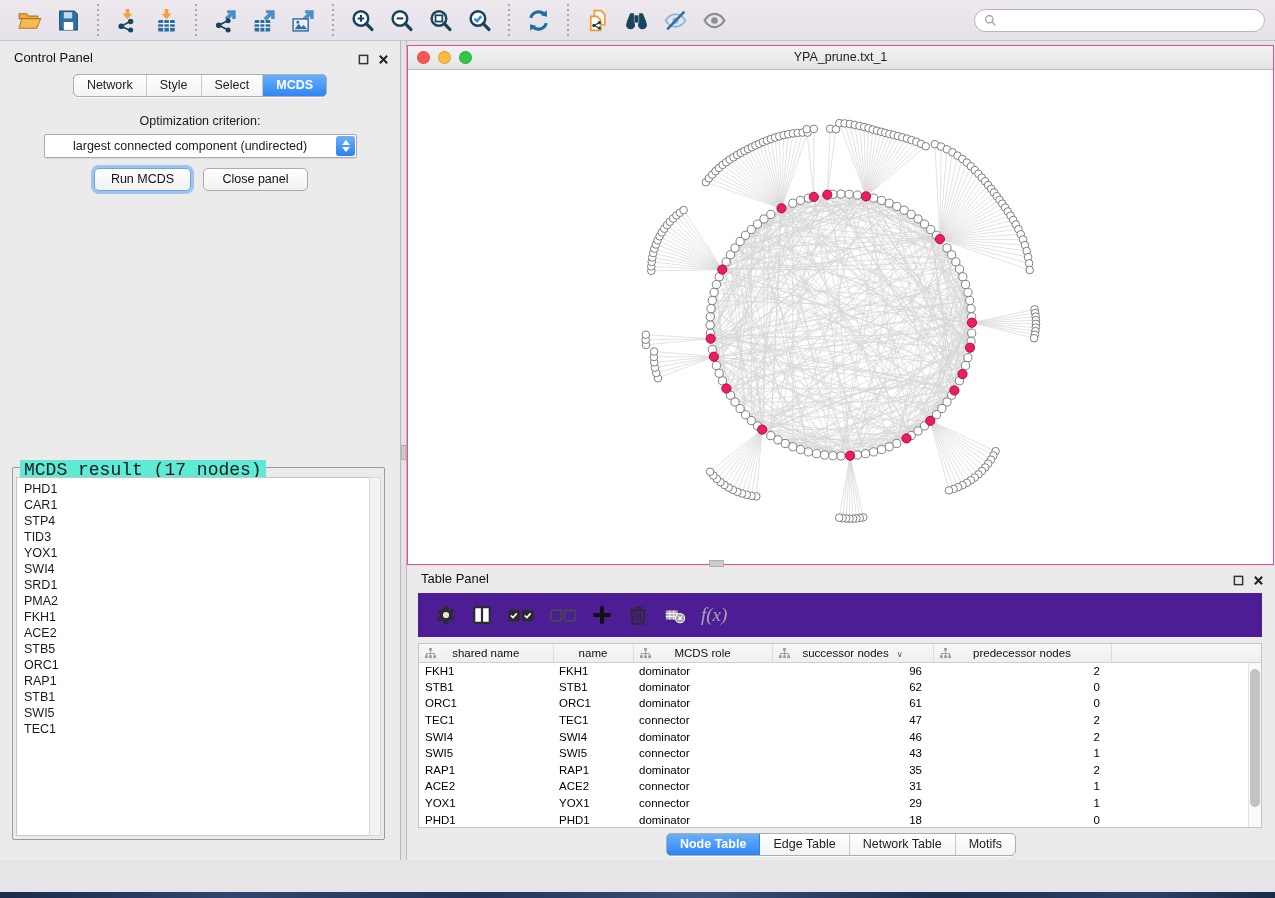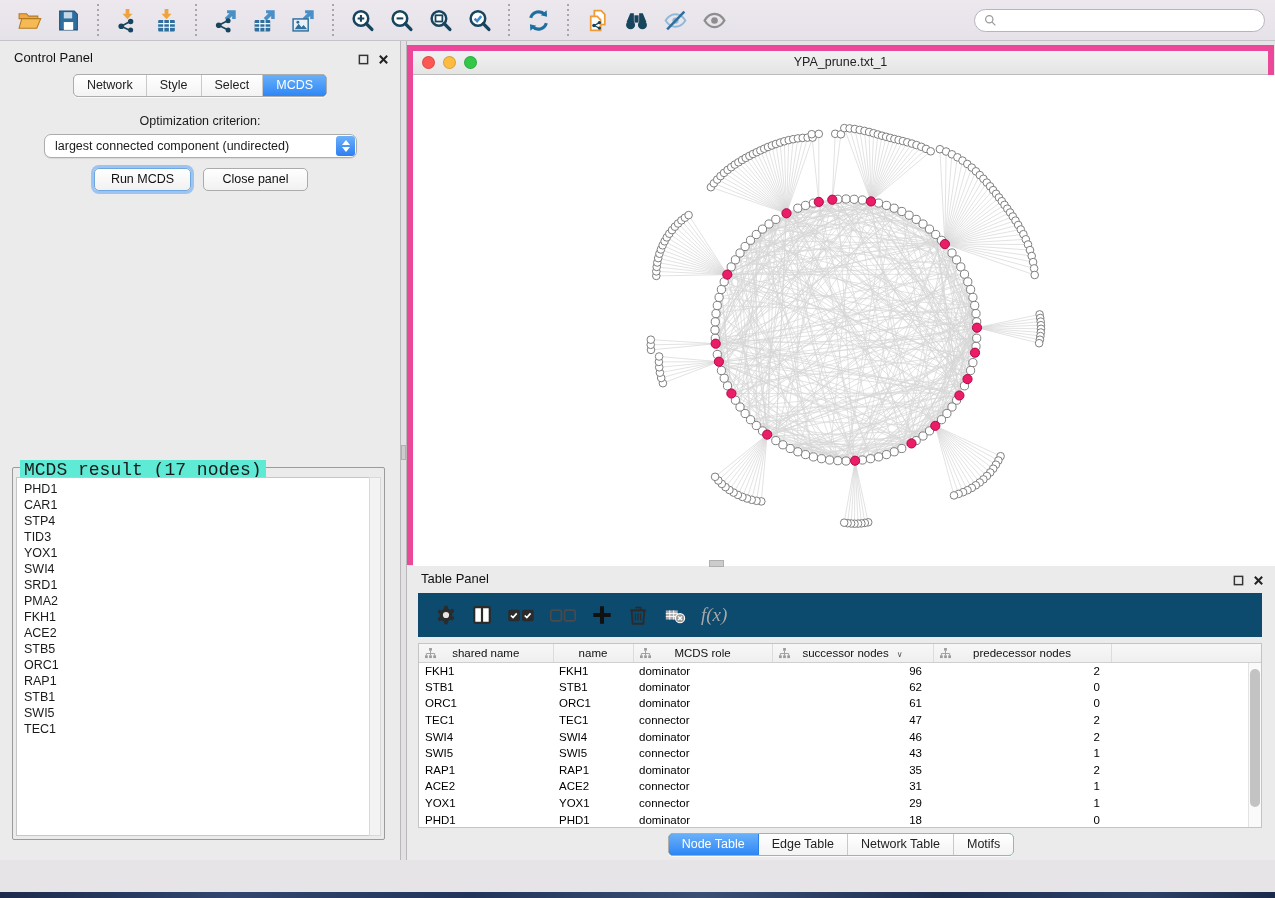--- a/index.html
+++ b/index.html
@@ -28,26 +28,26 @@
   .cpanel { position:absolute; left:0; top:41px; width:400px; height:819px; background:#ebebeb; }
   .panel-title { position:absolute; left:14px; top:9px; font-size:13px; color:#111; }
   .winbtns { position:absolute; right:11px; top:10px; display:flex; gap:9px; align-items:center; }
   .winbtns .wb { width:11px; height:11px; display:block; }
   .seg { display:inline-flex; border:1px solid #adadad; border-radius:5px; overflow:hidden;
          background:#0f766e; box-shadow:0 1px 0 rgba(255,255,255,.7);justify-content:flex-end; }
   .seg .tab { padding:3px 13px 4px; font-size:12.5px; border-right:1px solid #c9c9c9;
               color:#222; white-space:nowrap; background:linear-gradient(#ffffff,#f3f3f3); }
   .seg .tab:last-child { border-right:none; }
   .seg .tab.active { background:linear-gradient(#69b0f9,#2e86f6); color:#fff;
-                     border-color:#2e7fe8; }
+                     border-color:#2e7fe8;font-weight:bold; }
   .ctabs { position:absolute; top:33px; left:0; width:100%; text-align:center; }
   .opt-label { position:absolute; top:73px; width:100%; text-align:center; font-size:12.5px; }
   .dropdown { position:absolute; top:93px; left:44px; width:313px; height:24px; background:#fff;
-              border:1px solid #acacac; border-radius:7px; font-size:12.5px;
-              display:flex; align-items:center; padding-left:10px;
+              border:1px solid #acacac; border-radius:2px; font-size:12.5px;
+              display:flex; align-items:center; padding-left:28px;
               box-shadow:0 1px 1px rgba(0,0,0,.08); }
   .dd-stepper { position:absolute; right:1px; top:1px; bottom:1px; width:19px; border-radius:3px;
                 background:linear-gradient(#6cb1fa,#2d7ff3); display:flex; flex-direction:column;
                 align-items:center; justify-content:center; gap:2px; }
   .dd-stepper .up { width:0; height:0; border-left:4px solid transparent;
                     border-right:4px solid transparent; border-bottom:5px solid #fff; }
   .dd-stepper .down { width:0; height:0; border-left:4px solid transparent;
                       border-right:4px solid transparent; border-top:5px solid #fff; }
   .btnrow { position:absolute; top:127px; left:0; width:100%; }
   .pbtn { position:absolute; height:23px; background:linear-gradient(#ffffff,#f1f1f1);
@@ -69,32 +69,32 @@
   
   .vsplit { position:absolute; left:400px; top:41px; width:7px; height:819px; background:#e3e1e3;
             border-left:1px solid #b9b7b9; border-right:1px solid #b9b7b9; }
   .vsplit .grip { position:absolute; left:0; right:0; top:404px; height:15px; background:#cccccc;
                   border:1px solid #b0b0b0; }
   .hgrip { position:absolute; left:709px; top:560px; width:15px; height:7px; background:#cccccc;
            border:1px solid #b0b0b0; z-index:5; }
 
   
   .netwin { position:absolute; left:407px; top:45px; width:867px; height:520px;
-            background:#fff; border:6px solid #ec4899; }
+            background:#fff; border:1px solid #ec4899; }
   .nethead { position:relative; height:24px; background:linear-gradient(#f2f2f2,#e4e4e4);
              border-bottom:1px solid #bdbdbd; }
   .lights { position:absolute; left:9px; top:5px; display:flex; gap:8px; }
   .light { width:13px; height:13px; border-radius:50%; border:1px solid rgba(0,0,0,.15); }
   .net-title { text-align:center; font-size:12.5px; line-height:23px; color:#222; }
   .netcanvas { position:absolute; left:0; top:24px; width:865px; height:494px; background:#fff; }
   .netcanvas svg { width:100%; height:100%; display:block; }
 
   
   .tpanel { position:absolute; left:407px; top:566px; width:868px; height:294px; background:#ebebeb; }
-  .ttoolbar { position:absolute; left:11px; right:13px; top:27px; height:44px; background:#0c4a6e;
+  .ttoolbar { position:absolute; left:11px; right:13px; top:27px; height:44px; background:#4c1d95;
               display:flex; align-items:center; padding-left:17px; gap:14px; }
   .ttool { display:flex; align-items:center; justify-content:center; height:26px; }
   .ttool svg { display:block; }
   .fx { font-family:"Liberation Serif", serif; font-style:italic; font-size:19px; color:#a8a8a8; }
   .ttable-wrap { position:absolute; left:11px; right:13px; top:77px; height:185px; background:#fff;
                  border:1px solid #c4c4c4; overflow:hidden; }
   table.ntable { border-collapse:collapse; table-layout:fixed; width:100%; font-size:11.5px; }
   table.ntable th { height:18px; background:linear-gradient(#f7f7f7,#efefef);
                     border-bottom:1px solid #cfcfcf; border-right:1px solid #dcdcdc;
                     font-weight:normal; position:relative; text-align:center; color:#111;

